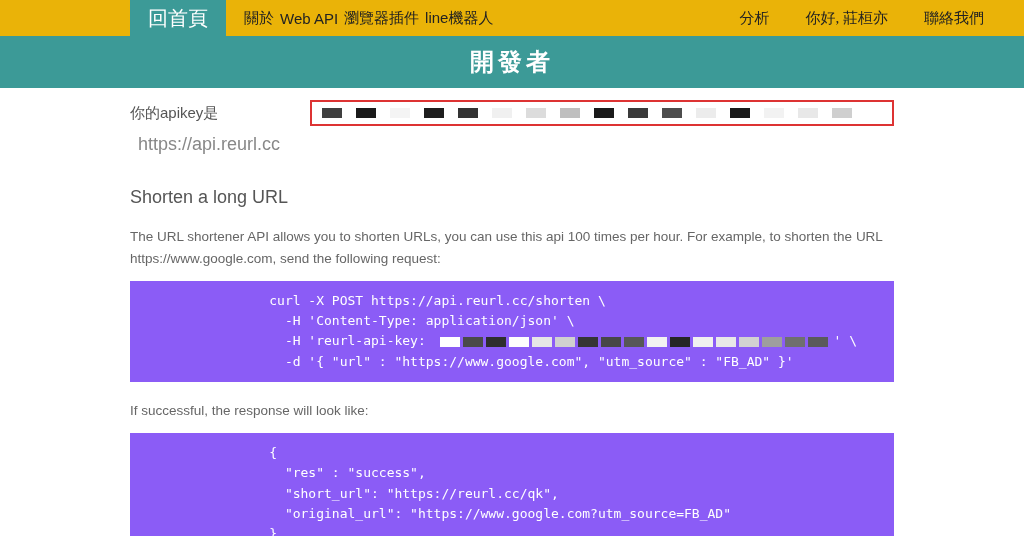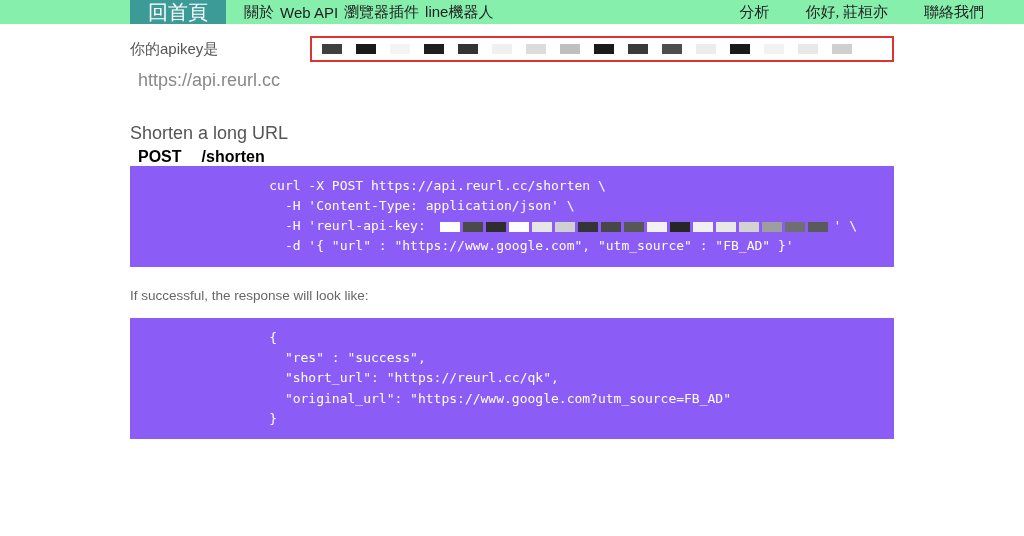--- a/index.html
+++ b/index.html
@@ -1,20 +1,20 @@
 <!DOCTYPE html>
 <html><head>
 <meta charset="utf-8">
 <style>
   * { margin: 0; padding: 0; box-sizing: border-box; }
   body { font-family: "Helvetica Neue", Arial, "PingFang TC", "Microsoft JhengHei", sans-serif; background: #fff; color: #333; }
   .page { width: 1024px; margin: 0 auto; }
 
   
-  .nav { display: flex; align-items: stretch; height: 24px; background: #86efac; padding: 0 0 0 130px; }
+  .nav { display: flex; align-items: stretch; height: 36px; background: #eab308; padding: 0 0 0 130px; }
   .nav-home { background: #3c9a97; color: #fff; font-size: 20px; font-weight: 500; padding: 4px 18px; display: flex; align-items: center; }
   .nav-links { display: flex; align-items: center; gap: 6px; padding-left: 18px; font-size: 15px; color: #222; }
   .nav-links span { cursor: pointer; }
   .nav-right { margin-left: auto; display: flex; align-items: center; gap: 36px; padding-right: 40px; font-size: 15px; color: #222; font-family: Liberation Serif, serif; }
 
   
   .banner { background: #3c9a97; color: #fff; text-align: center; font-size: 24px; font-weight: 600; padding: 10px 0; letter-spacing: 4px; }
 
   
   .content { padding: 12px 130px 0 130px; }
@@ -51,20 +51,21 @@
       <span>瀏覽器插件</span>
       <span>line機器人</span>
     </div>
     <div class="nav-right">
       <span>分析</span>
       <span>你好, 莊桓亦</span>
       <span>聯絡我們</span>
     </div>
   </div>
 
+  <div class="banner">開發者</div>
 
   <div class="content">
 
     <div class="info-rows">
       <div class="info-row">
         <div class="info-label">你的apikey是</div>
         <div class="info-value redbox">
           <div class="redact-line" id="redact-line">
               <span class="blk" style="background: rgb(63, 63, 63);"></span>
               <span class="blk" style="background: rgb(26, 26, 26);"></span>
@@ -85,23 +86,21 @@
             </div>
         </div>
       </div>
       <div class="info-row">
         <div class="info-value">https://api.reurl.cc</div>
       </div>
     </div>
 
     <div class="section">
       <div class="section-title">Shorten a long URL</div>
-      <div class="method-line">
-        <span class="method">POST</span><span class="path">/shorten</span>
-      </div>
+      <div class="desc">The URL shortener API allows you to shorten URLs, you can use this api 100 times per hour. For example, to shorten the URL https://www.google.com, send the following request:</div>
       <div class="codeblk"><span id="code-pref">                curl -X POST https://api.reurl.cc/shorten \
                   -H 'Content-Type: application/json' \
                   -H 'reurl-api-key: </span><span class="code-redact" id="code-redact"><i style="background: rgb(255, 255, 255);"></i><i style="background: rgb(74, 74, 74);"></i><i style="background: rgb(46, 46, 46);"></i><i style="background: rgb(253, 253, 253);"></i><i style="background: rgb(230, 230, 230);"></i><i style="background: rgb(208, 208, 208);"></i><i style="background: rgb(53, 53, 53);"></i><i style="background: rgb(71, 71, 71);"></i><i style="background: rgb(87, 87, 87);"></i><i style="background: rgb(242, 242, 242);"></i><i style="background: rgb(38, 38, 38);"></i><i style="background: rgb(240, 240, 240);"></i><i style="background: rgb(232, 232, 232);"></i><i style="background: rgb(210, 210, 210);"></i><i style="background: rgb(158, 158, 158);"></i><i style="background: rgb(111, 111, 111);"></i><i style="background: rgb(90, 90, 90);"></i></span><span id="code-suf">' \
                   -d '{ "url" : "https://www.google.com", "utm_source" : "FB_AD" }'</span></div>
     </div>
 
     <div class="section">
       <div class="desc">If successful, the response will look like:</div>
       <div class="codeblk">                {
                   "res" : "success",

